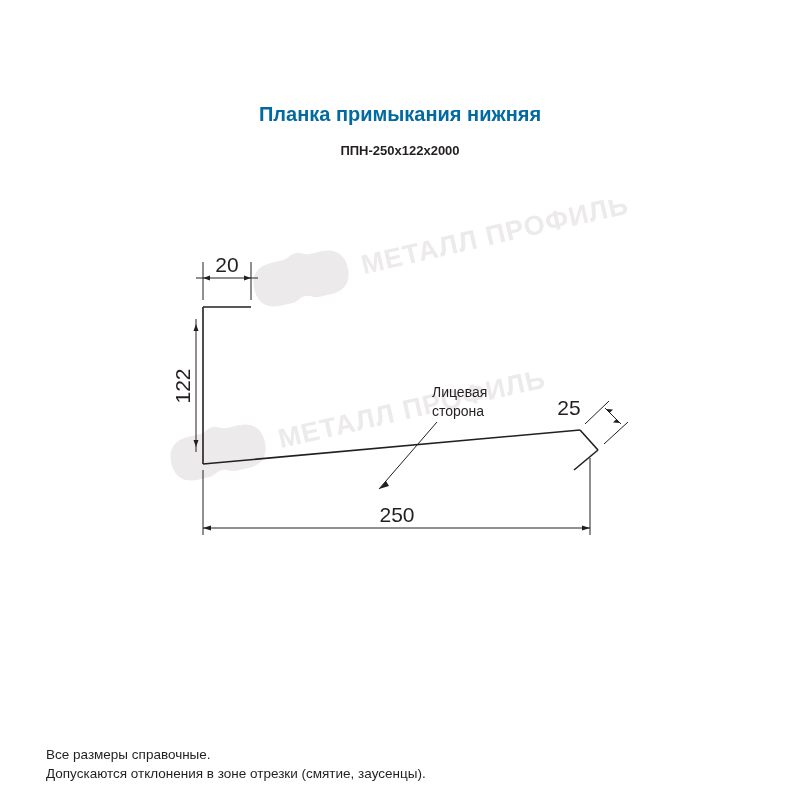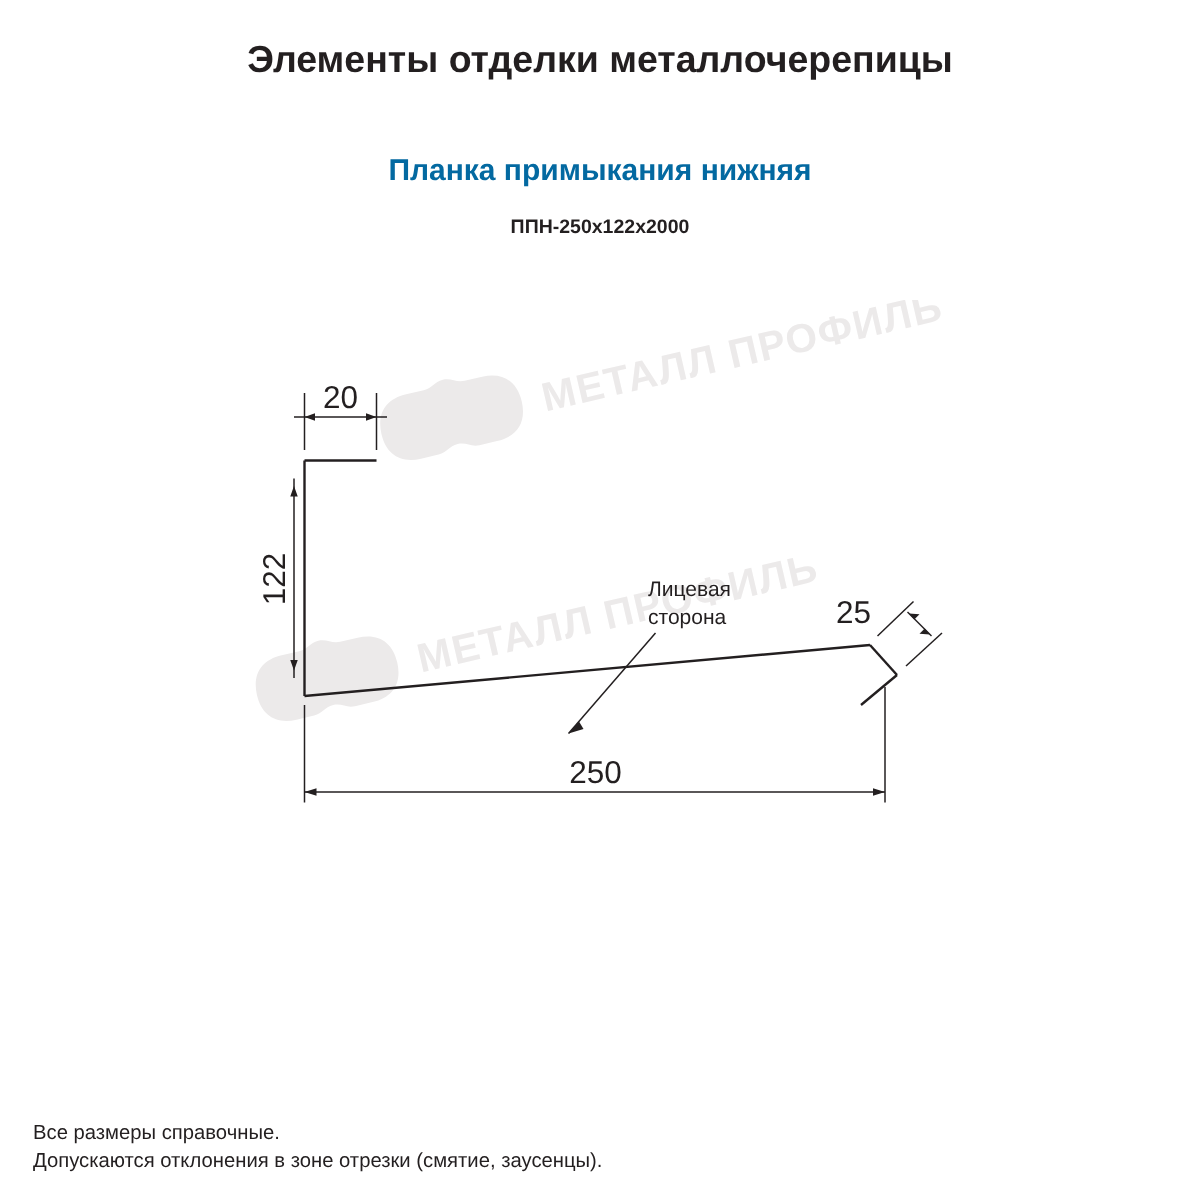--- a/index.html
+++ b/index.html
@@ -63,20 +63,21 @@
   .footer {
     position: absolute;
     left: 22px;
     bottom: 17px;
     font-size: 13.5px;
     line-height: 19px;
     color: #231f20;
   }
   .footer div {
     white-space: nowrap;
+    margin-left: 24px;
   }
   svg {
     display: block;
   }
   .dim-text {
     font-family: "Liberation Sans", sans-serif;
     font-size: 21px;
     fill: #231f20;
   }
   .label-text {
@@ -90,23 +91,20 @@
     font-weight: bold;
     fill: #eceaea;
     letter-spacing: 1px;
   }
 </style>
 </head>
 <body>
 
 <div class="page">
 
-  <div class="title-block">
-    <div class="main-title">Элементы отделки металлочерепицы</div>
-  </div>
 
   <div class="sub-title">Планка примыкания нижняя</div>
   <div class="code-title">ППН-250х122х2000</div>
 
   <div class="drawing">
     <svg width="800" height="480" viewBox="0 0 800 480">
 
       <g opacity="1">
         <g transform="translate(248,62) rotate(-13)">
           <g>

